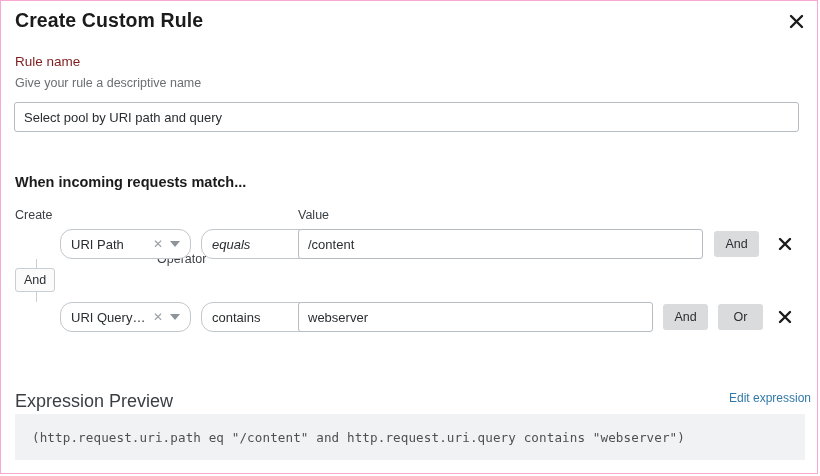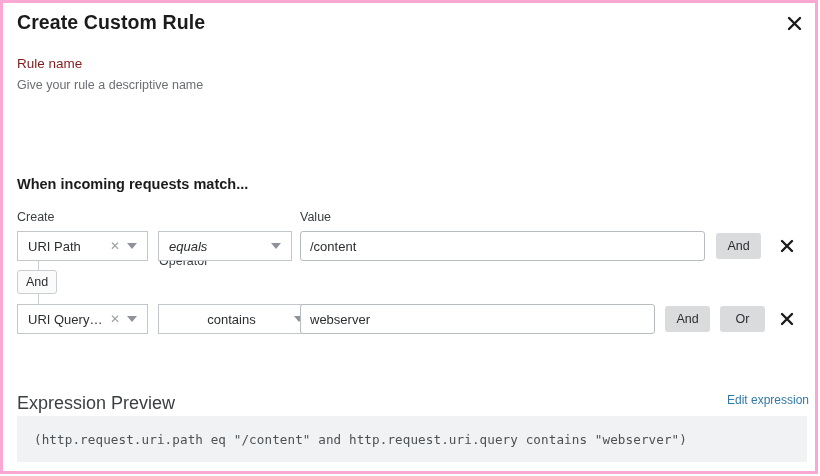--- a/index.html
+++ b/index.html
@@ -6,21 +6,21 @@
   body{
     width:820px;height:476px;
     background:#ffffff;
     font-family:"Liberation Sans", sans-serif;
     color:#1d1d1d;
     overflow:hidden;
   }
   .dialog{
     position:relative;
     width:818px;height:474px;
-    border:3px solid #f9a8d4;
+    border:1px solid #f9a8d4;
     box-sizing:border-box;
     background:#fff;
   }
   .title{
     position:absolute;left:14px;top:8px;
     font-size:19.5px;font-weight:bold;color:#1b1b1b;
     letter-spacing:.1px;
   }
   .close-btn{
     position:absolute;right:8px;top:8px;
@@ -51,29 +51,30 @@
     font-family:"Liberation Sans", sans-serif;
     font-size:13px;
     color:#2a2e31;
     padding:0 9px;
     outline:none;
   }
   .select{
     position:absolute;
     box-sizing:border-box;
     border:1px solid #c2c7cb;
-    border-radius:0;
+    border-radius:12px;
     background:#fff;
     height:30px;
     display:flex;align-items:center;
     font-size:13px;color:#2a2e31;
     padding-left:10px;padding-right:6px;
     cursor:pointer;
     white-space:nowrap;
     overflow:hidden;
+    margin-left:45px;
   }
   .select .sel-text{
     flex:1;overflow:hidden;text-overflow:ellipsis;white-space:nowrap;
   }
   .clear-x{
     color:#9aa0a5;font-size:12px;margin:0 7px 0 4px;cursor:pointer;line-height:1;
   }
   .caret{
     width:0;height:0;
     border-left:5px solid transparent;
@@ -146,20 +147,21 @@
 
   <button class="close-btn">
     <svg width="15" height="15" viewBox="0 0 15 15" aria-hidden="true">
       <path d="M2 2 L13 13 M13 2 L2 13" stroke="#1b1b1b" stroke-width="2.4" stroke-linecap="round"></path>
     </svg>
   </button>
 
   <div class="lbl-strong" style="left:14px;top:53px;">Rule name</div>
   <div class="lbl-sub" style="left:14px;top:75px;text-align:center;">Give your rule a descriptive name</div>
 
+  <input class="txt-input" style="left: 13px; top: 101px; width: 785px; height: 30px;" value="Select pool by URI path and query">
 
   <div class="section-head">When incoming requests match...</div>
 
   <div class="col-head" style="left:14px;top:207px;">Create</div>
   <div class="col-head" style="left:156px;top:203px;margin-top:48px;">Operator</div>
   <div class="col-head" style="left:297px;top:207px;">Value</div>
 
   <div class="select" style="left:14px;top:228px;width:131px;">
     <span class="sel-text">URI Path</span>
     <span class="clear-x">✕</span>
@@ -184,21 +186,21 @@
   <div class="connector-line" style="left:35px;top:258px;height:10px;"></div>
   <div class="connector-tag" style="left:14px;top:267px;">And</div>
   <div class="connector-line" style="left:35px;top:291px;height:10px;"></div>
 
   <div class="select" style="left:14px;top:301px;width:131px;">
     <span class="sel-text">URI Query St...</span>
     <span class="clear-x">✕</span>
     <span class="caret"></span>
   </div>
 
-  <div class="select" style="left:155px;top:301px;width:157px;text-align:center;">
+  <div class="select" style="left:155px;top:301px;width:157px;">
     <span class="sel-text">contains</span>
     <span class="caret"></span>
   </div>
 
   <input class="txt-input" style="left: 297px; top: 301px; width: 355px; height: 30px;" value="webserver">
 
   <button class="btn-grey" style="left:662px;top:303px;width:45px;">And</button>
   <button class="btn-grey" style="left:717px;top:303px;width:45px;">Or</button>
 
   <button class="row-x" style="left:773px;top:305px;">

